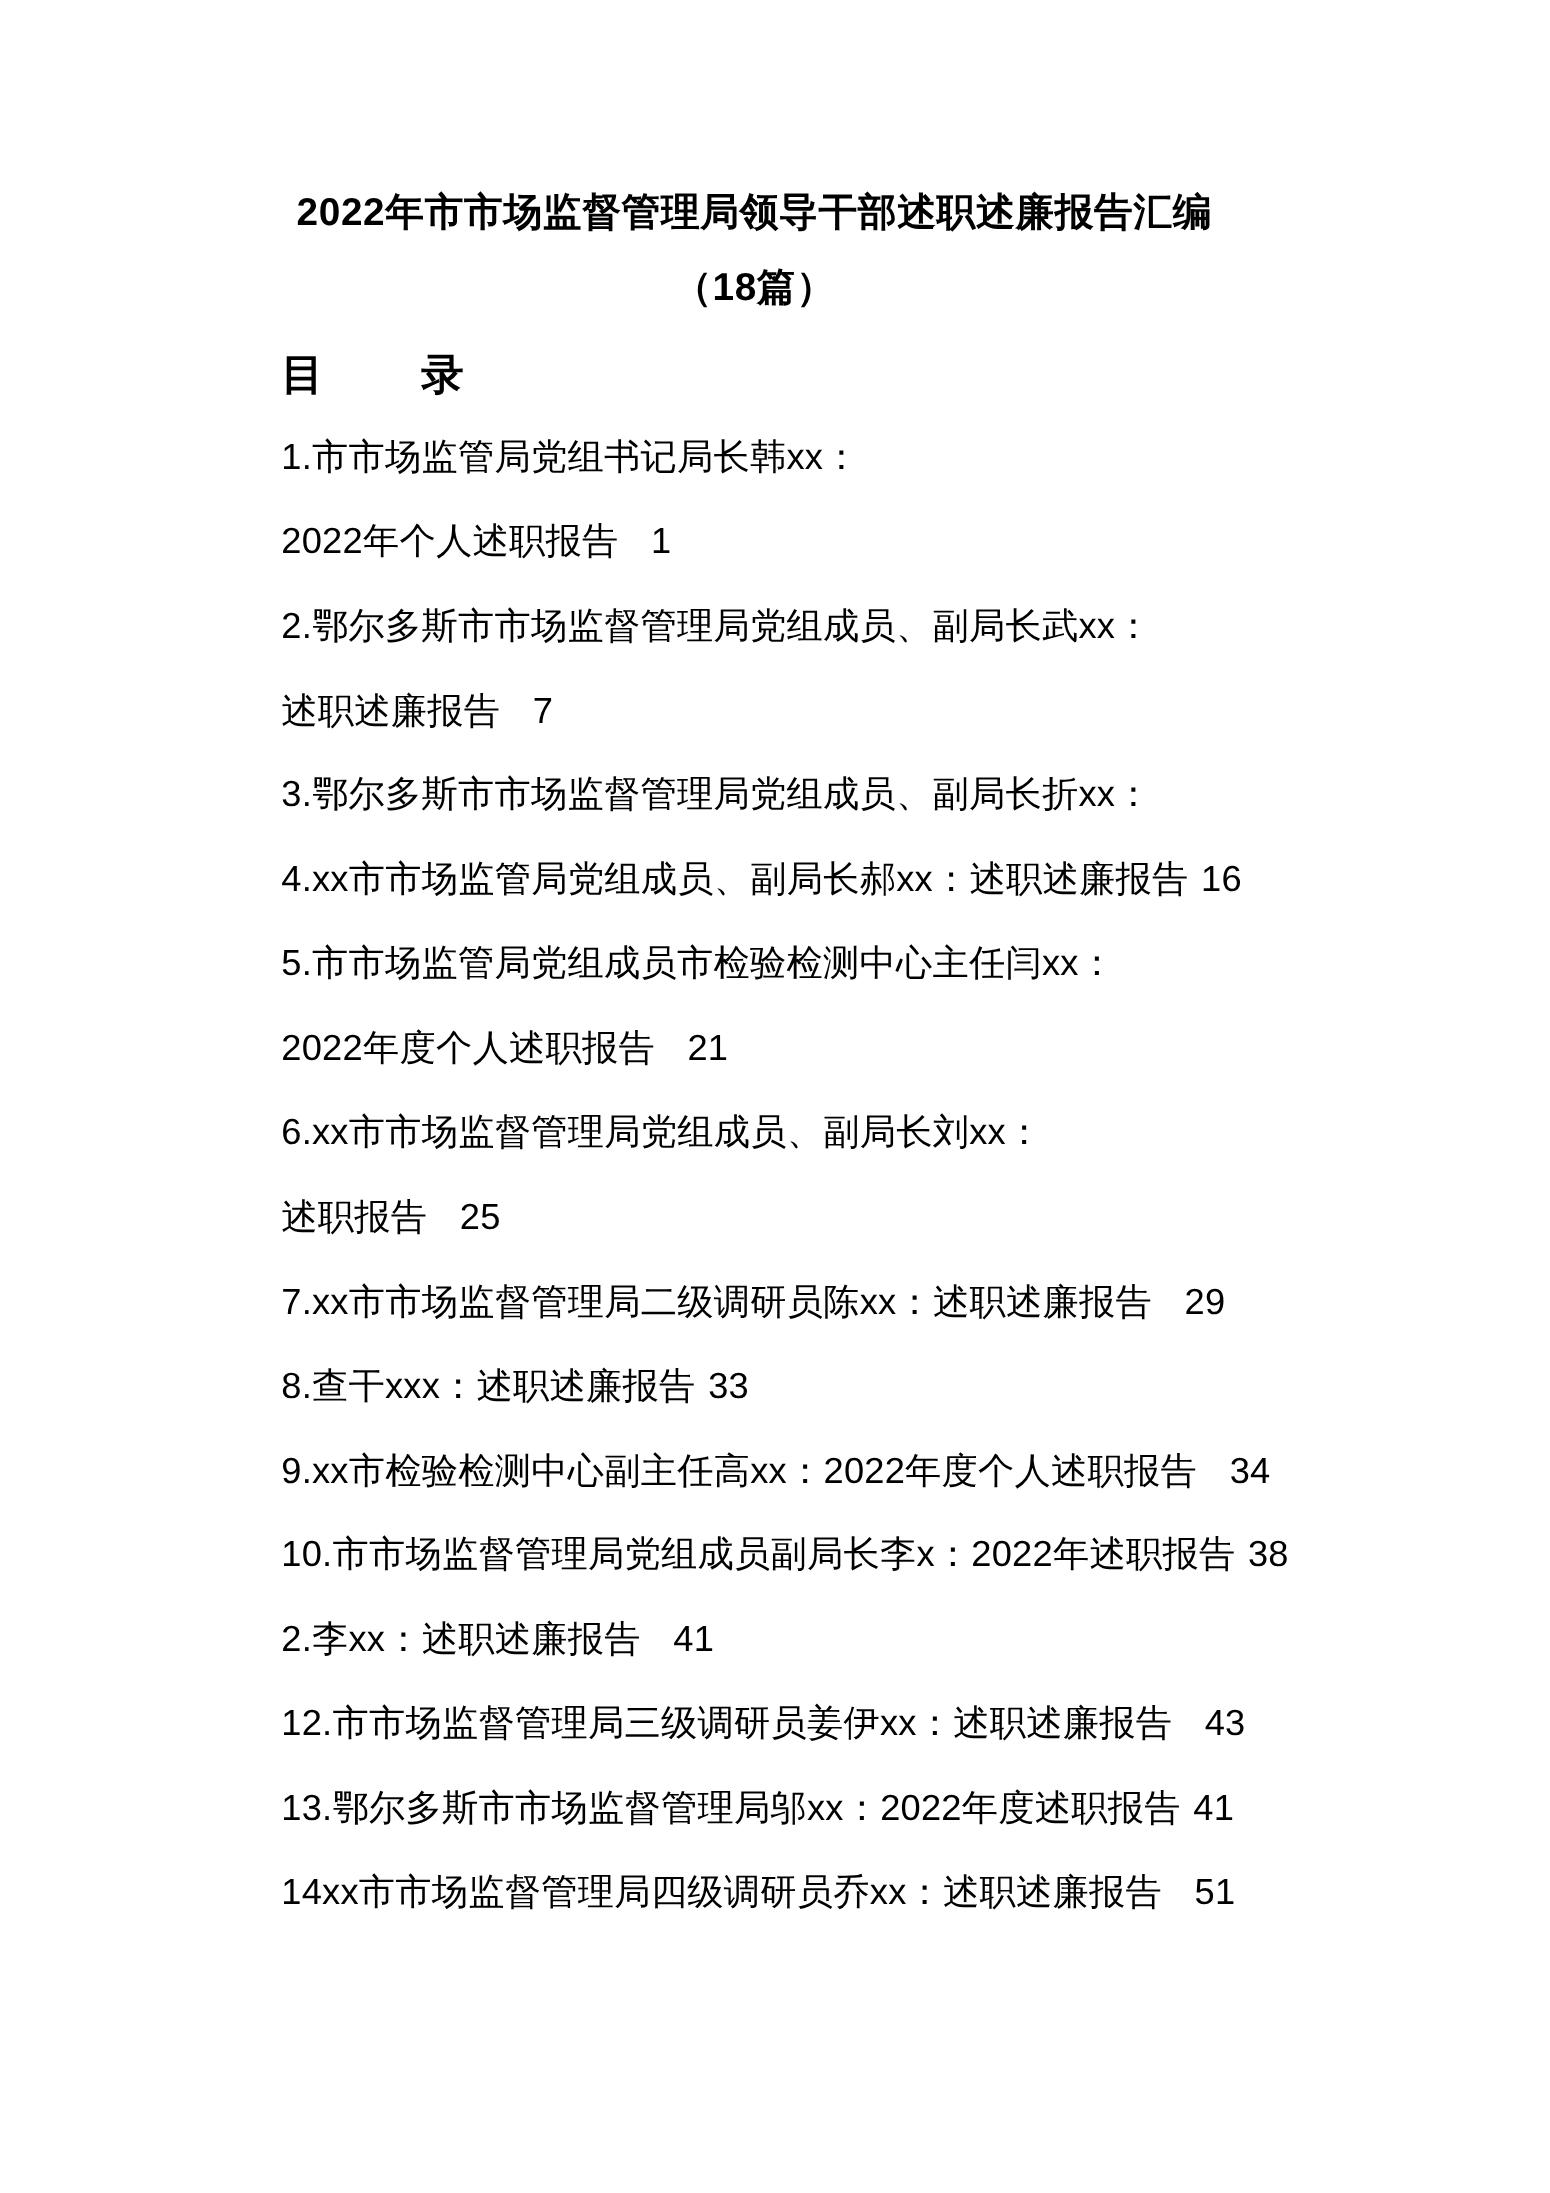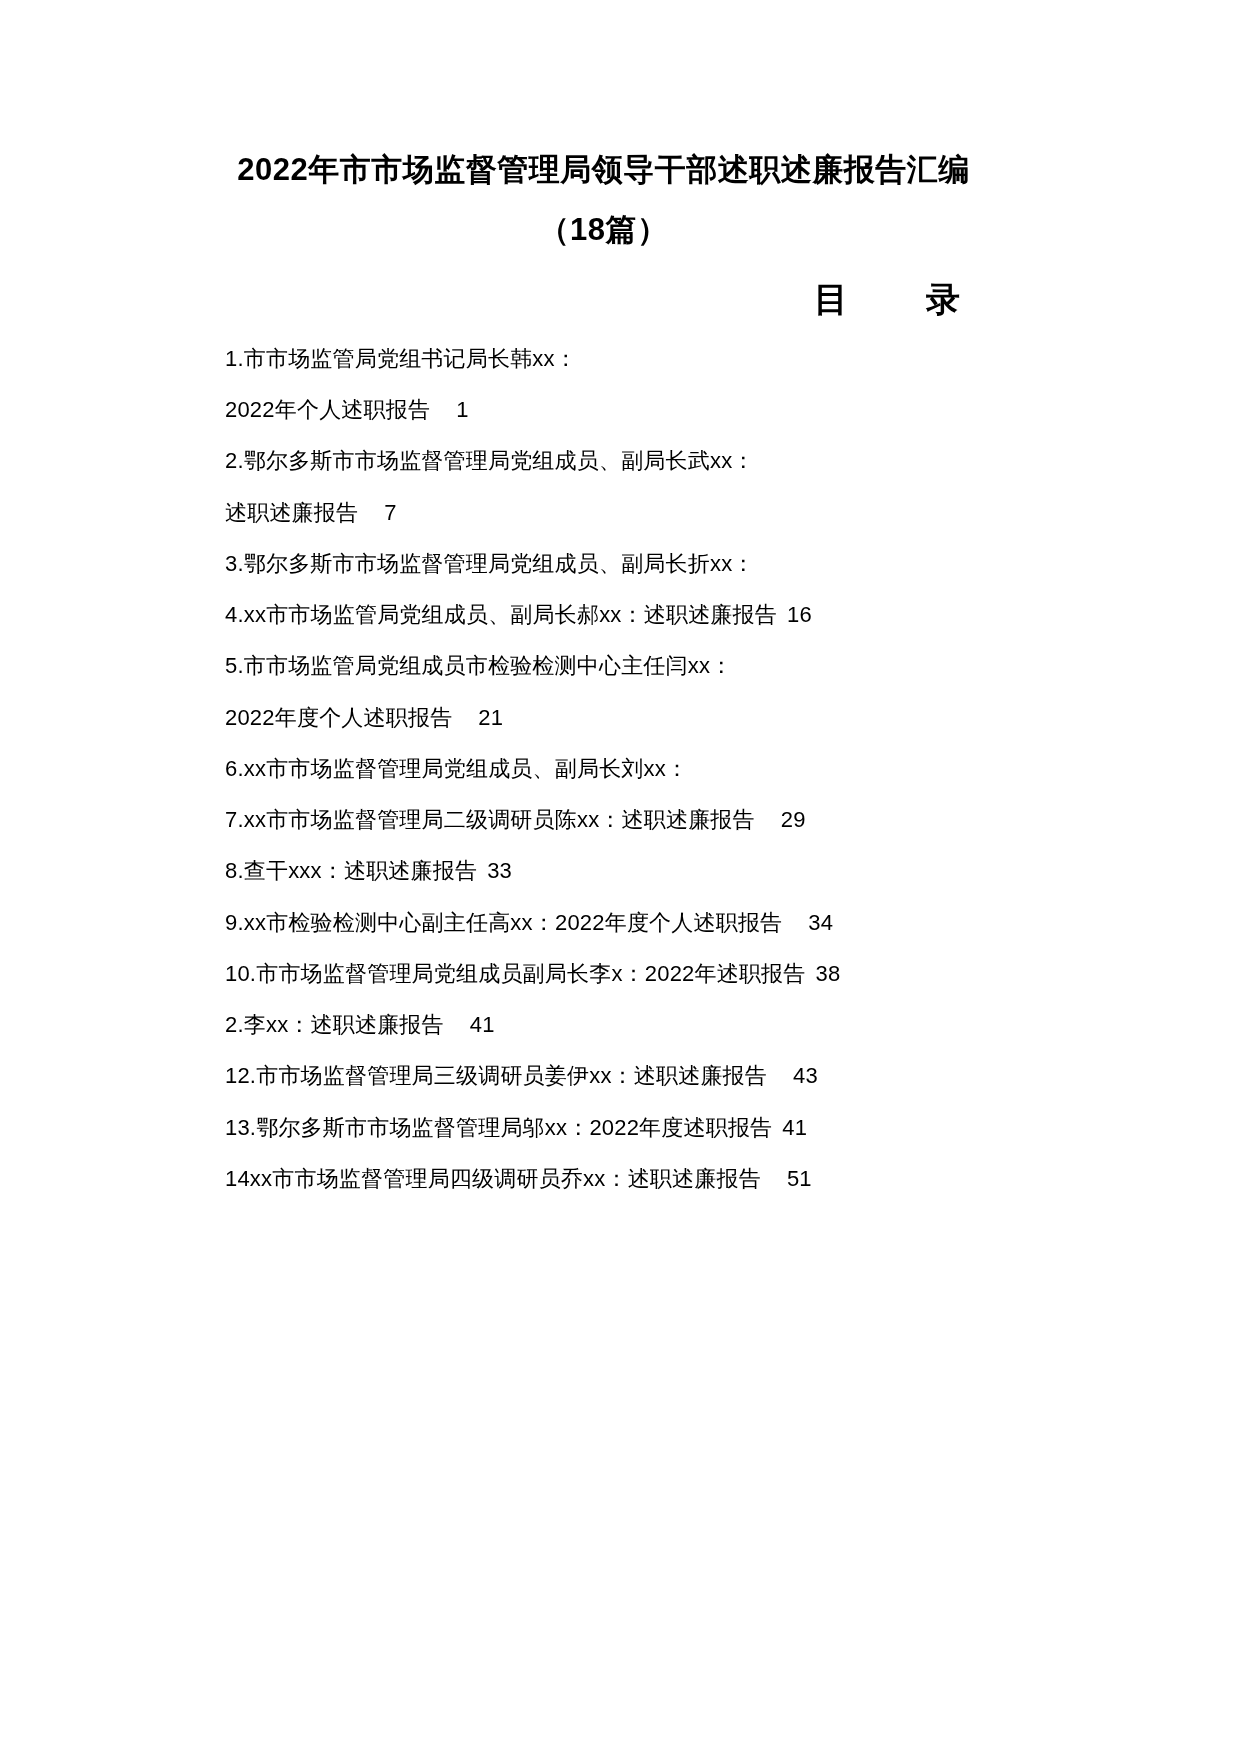--- a/index.html
+++ b/index.html
@@ -30,29 +30,29 @@
     margin: 0;
   }
   .doc-title .line2 {
     display: block;
   }
   .toc-heading {
     font-size: 34px;
     font-weight: bold;
     letter-spacing: 22px;
     margin: 16px 0 10px 0;
-    text-align: right;
+    text-align: left;
   }
   .toc-list {
     list-style: none;
     margin: 0;
     padding: 0;
   }
   .toc-entry {
-    font-size: 22px;
+    font-size: 29px;
     line-height: 2.33;
     white-space: nowrap;
     letter-spacing: 0.2px;
   }
   .toc-entry .pg {
     display: inline;
   }
   .sp-1::before { content: ""; display: inline-block; width: 10px; }
   .sp-2::before { content: ""; display: inline-block; width: 26px; }
 </style>
@@ -71,20 +71,21 @@
   <ul class="toc-list">
     <li class="toc-entry"><span>1.市市场监管局党组书记局长韩xx：</span><span class="pg sp-2"></span></li>
     <li class="toc-entry"><span>2022年个人述职报告</span><span class="pg sp-2">1</span></li>
     <li class="toc-entry"><span>2.鄂尔多斯市市场监督管理局党组成员、副局长武xx：</span><span class="pg sp-2"></span></li>
     <li class="toc-entry"><span>述职述廉报告</span><span class="pg sp-2">7</span></li>
     <li class="toc-entry"><span>3.鄂尔多斯市市场监督管理局党组成员、副局长折xx：</span><span class="pg sp-2"></span></li>
     <li class="toc-entry"><span>4.xx市市场监管局党组成员、副局长郝xx：述职述廉报告</span><span class="pg sp-1">16</span></li>
     <li class="toc-entry"><span>5.市市场监管局党组成员市检验检测中心主任闫xx：</span><span class="pg sp-2"></span></li>
     <li class="toc-entry"><span>2022年度个人述职报告</span><span class="pg sp-2">21</span></li>
     <li class="toc-entry"><span>6.xx市市场监督管理局党组成员、副局长刘xx：</span><span class="pg sp-2"></span></li>
+    <li class="toc-entry"><span>述职报告</span><span class="pg sp-2">25</span></li>
     <li class="toc-entry"><span>7.xx市市场监督管理局二级调研员陈xx：述职述廉报告</span><span class="pg sp-2">29</span></li>
     <li class="toc-entry"><span>8.查干xxx：述职述廉报告</span><span class="pg sp-1">33</span></li>
     <li class="toc-entry"><span>9.xx市检验检测中心副主任高xx：2022年度个人述职报告</span><span class="pg sp-2">34</span></li>
     <li class="toc-entry"><span>10.市市场监督管理局党组成员副局长李x：2022年述职报告</span><span class="pg sp-1">38</span></li>
     <li class="toc-entry"><span>2.李xx：述职述廉报告</span><span class="pg sp-2">41</span></li>
     <li class="toc-entry"><span>12.市市场监督管理局三级调研员姜伊xx：述职述廉报告</span><span class="pg sp-2">43</span></li>
     <li class="toc-entry"><span>13.鄂尔多斯市市场监督管理局邬xx：2022年度述职报告</span><span class="pg sp-1">41</span></li>
     <li class="toc-entry"><span>14xx市市场监督管理局四级调研员乔xx：述职述廉报告</span><span class="pg sp-2">51</span></li>
   </ul>
 

